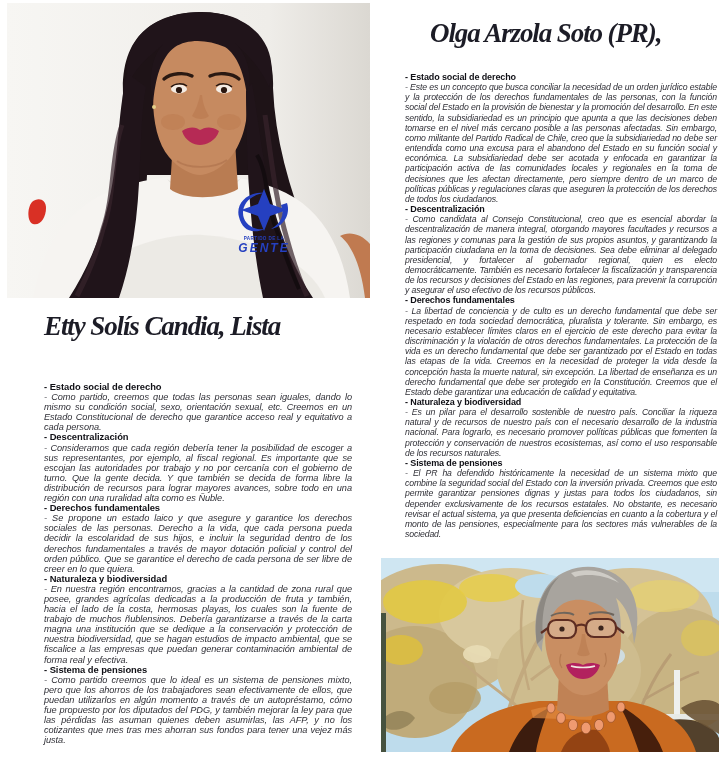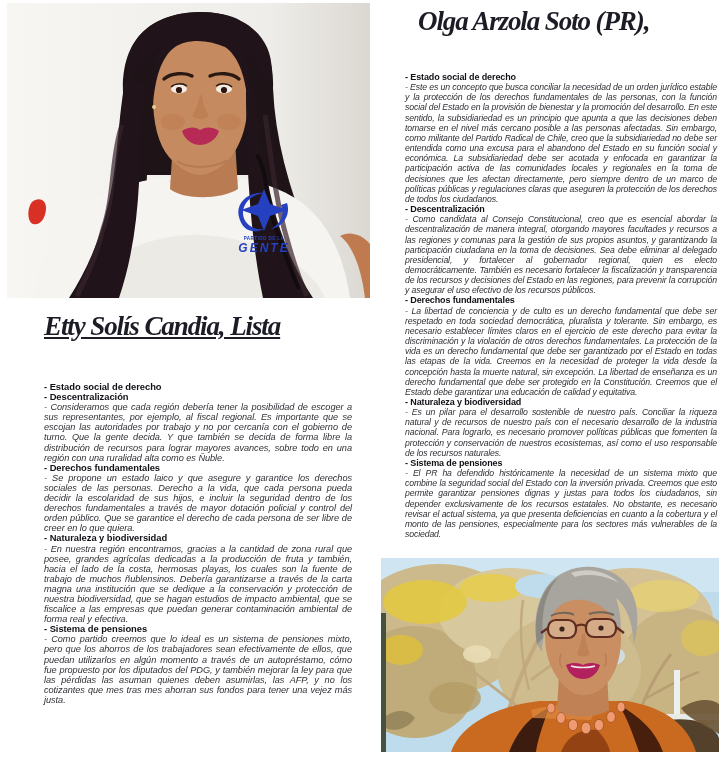--- a/index.html
+++ b/index.html
@@ -107,47 +107,48 @@
     </g>
     <text x="33" y="51" text-anchor="middle" font-family="Liberation Sans, sans-serif" font-weight="bold" font-size="4.6" letter-spacing="0.4" fill="#2540c0">PARTIDO DE LA</text>
     <text x="33" y="63" text-anchor="middle" font-family="Liberation Sans, sans-serif" font-weight="bold" font-style="italic" font-size="12" letter-spacing="2" fill="#2540c0">GENTE</text>
   </g>
 
   <path d="M25,199 C31,194 39,196 39,205 C39,215 33,223 26,221 C20,219 20,205 25,199 Z" fill="#d93025"></path>
 
   <path d="M333,233 C344,241 354,262 358,295 L363,295 L363,241 C354,230 341,228 333,233 Z" fill="#c07a50"></path>
 </svg>
 
-<h1 class="abs profile-title left-title" style="margin:0;text-decoration:underline;">
+<h1 class="abs profile-title left-title" style="margin:0;">
   <span style="display:block;">Etty Solís Candia, Lista</span>
 </h1>
 
 <div class="abs col-body left-body">
   <div class="section">
     <h4>- Estado social de derecho</h4>
+    <p>- Como partido, creemos que todas las personas sean iguales, dando lo mismo su condición social, sexo, orientación sexual, etc. Creemos en un Estado Constitucional de derecho que garantice acceso real y equitativo a cada persona.</p>
   </div>
   <div class="section">
     <h4>- Descentralización</h4>
     <p>- Consideramos que cada región debería tener la posibilidad de escoger a sus representantes, por ejemplo, al fiscal regional. Es importante que se escojan las autoridades por trabajo y no por cercanía con el gobierno de turno. Que la gente decida. Y que también se decida de forma libre la distribución de recursos para lograr mayores avances, sobre todo en una región con una ruralidad alta como es Ñuble.</p>
   </div>
   <div class="section">
     <h4>- Derechos fundamentales</h4>
     <p>- Se propone un estado laico y que asegure y garantice los derechos sociales de las personas. Derecho a la vida, que cada persona pueda decidir la escolaridad de sus hijos, e incluir la seguridad dentro de los derechos fundamentales a través de mayor dotación policial y control del orden público. Que se garantice el derecho de cada persona de ser libre de creer en lo que quiera.</p>
   </div>
   <div class="section">
     <h4>- Naturaleza y biodiversidad</h4>
     <p>- En nuestra región encontramos, gracias a la cantidad de zona rural que posee, grandes agrícolas dedicadas a la producción de fruta y también, hacia el lado de la costa, hermosas playas, los cuales son la fuente de trabajo de muchos ñublensinos. Debería garantizarse a través de la carta magna una institución que se dedique a la conservación y protección de nuestra biodiversidad, que se hagan estudios de impacto ambiental, que se fiscalice a las empresas que puedan generar contaminación ambiental de forma real y efectiva.</p>
   </div>
   <div class="section">
     <h4>- Sistema de pensiones</h4>
     <p>- Como partido creemos que lo ideal es un sistema de pensiones mixto, pero que los ahorros de los trabajadores sean efectivamente de ellos, que puedan utilizarlos en algún momento a través de un autopréstamo, cómo fue propuesto por los diputados del PDG, y también mejorar la ley para que las pérdidas las asuman quienes deben asumirlas, las AFP, y no los cotizantes que mes tras mes ahorran sus fondos para tener una vejez más justa.</p>
   </div>
 </div>
 
-<h1 class="abs profile-title right-title" style="margin:0;font-style:italic;">
+<h1 class="abs profile-title right-title" style="margin:12px;font-style:italic;">
   <span style="display:block;">Olga Arzola Soto (PR),</span>
 </h1>
 
 <div class="abs col-body right-body">
   <div class="section">
     <h4>- Estado social de derecho</h4>
     <p>- Este es un concepto que busca conciliar la necesidad de un orden jurídico estable y la protección de los derechos fundamentales de las personas, con la función social del Estado en la provisión de bienestar y la promoción del desarrollo. En este sentido, la subsidiariedad es un principio que apunta a que las decisiones deben tomarse en el nivel más cercano posible a las personas afectadas. Sin embargo, como militante del Partido Radical de Chile, creo que la subsidiariedad no debe ser entendida como una excusa para el abandono del Estado en su función social y económica. La subsidiariedad debe ser acotada y enfocada en garantizar la participación activa de las comunidades locales y regionales en la toma de decisiones que les afectan directamente, pero siempre dentro de un marco de políticas públicas y regulaciones claras que aseguren la protección de los derechos de todos los ciudadanos.</p>
   </div>
   <div class="section">
     <h4>- Descentralización</h4>

